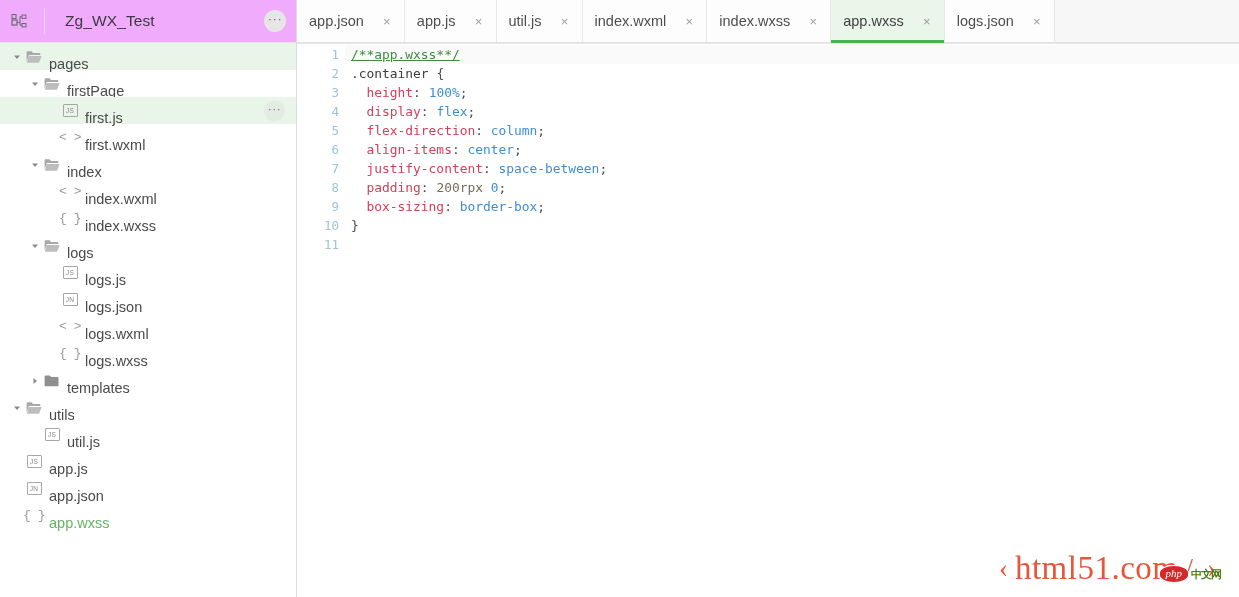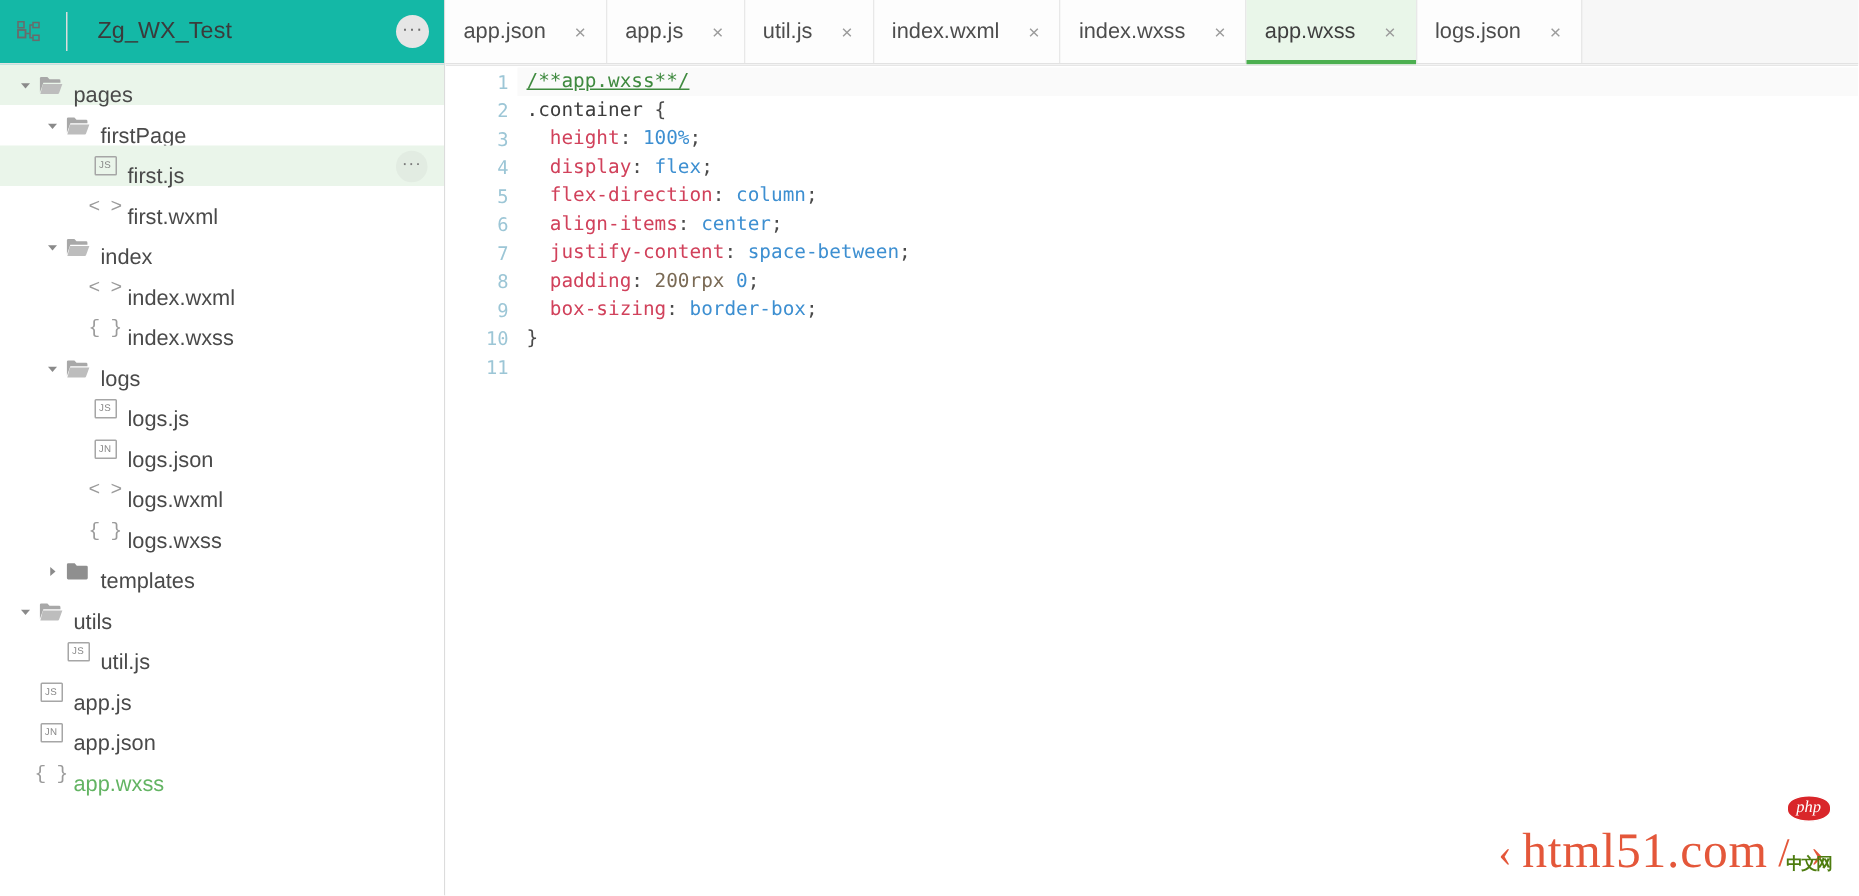--- a/index.html
+++ b/index.html
@@ -14,21 +14,21 @@
   
   .sidebar {
     width:297px; height:597px;
     background:#ffffff;
     border-right:1px solid #dcdcdc;
     display:flex; flex-direction:column;
     position:relative;
   }
   .sb-header {
     height:43px; flex:0 0 43px;
-    background:#14b8a6;
+    background:#f0abfc;
     border-bottom:1px solid #e2e2e2;
     display:flex; align-items:center;
     padding:0 10px 0 8px;
     position:relative;
     gap:10px;
   }
   .sb-header-icon { width:22px; height:22px; flex:0 0 22px; display:flex; align-items:center; justify-content:center; }
   .sb-divider-v { width:1px; height:26px; background:#dcdcdc; margin:0 10px 0 4px; }
   .sb-title {
     font-size:15.5px; color:#3b3b3b; letter-spacing:.1px;
@@ -133,21 +133,21 @@
   .hrule { position:absolute; left:0; right:0; top:0; height:1px; background:#e6e6e6; }
 
   
   .wm { position:absolute; right:16px; bottom:10px; display:flex; align-items:center; pointer-events:none; }
   .wm-text {
     font-family:"Liberation Serif", serif;
     font-size:33px; color:#e4573a; letter-spacing:.5px;
     display:flex; align-items:baseline;
   }
   .wm-ang { font-size:27px; color:#e4573a; padding:0 7px; font-family:"Liberation Serif", serif; }
-  .wm-badge { position:absolute; right:2px; bottom:4px; display:flex; align-items:center; gap:20px;flex-direction:column; }
+  .wm-badge { position:absolute; right:2px; bottom:4px; display:flex; align-items:center; gap:2px; }
   .wm-php {
     background:#d9262a; color:#fff; font-size:11px;
     border-radius:50%/45%; padding:2px 6px 3px;
     font-family:"Liberation Serif", serif; font-style:italic; line-height:1;
     border:1px solid #fff;
   }
   .wm-cn { color:#4d7c0f; font-size:11px; font-weight:bold; letter-spacing:-1px; font-family:"DejaVu Sans", sans-serif; }
 </style>
 </head>
 <body>

